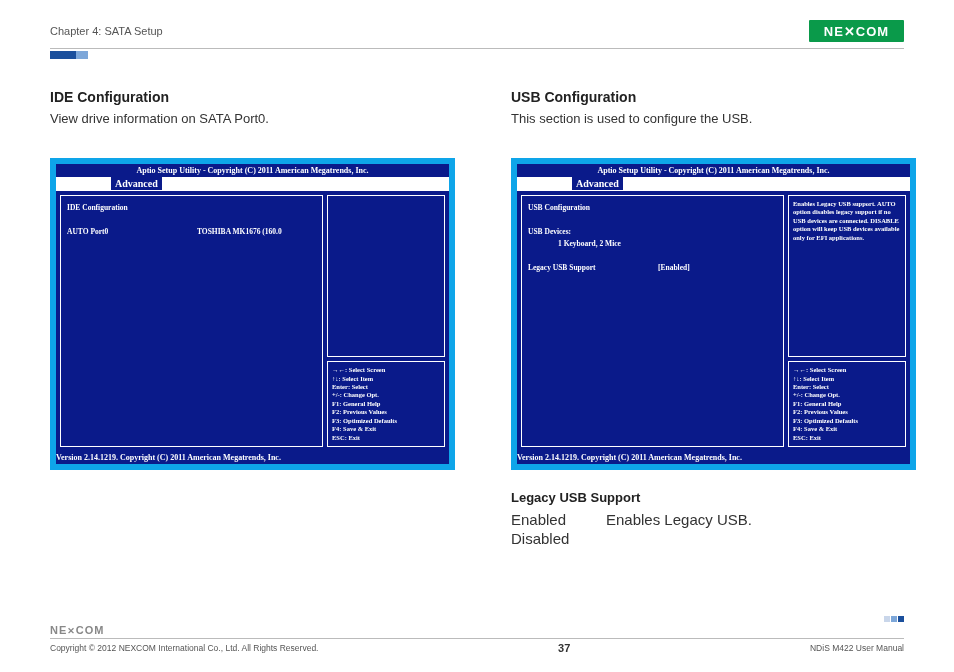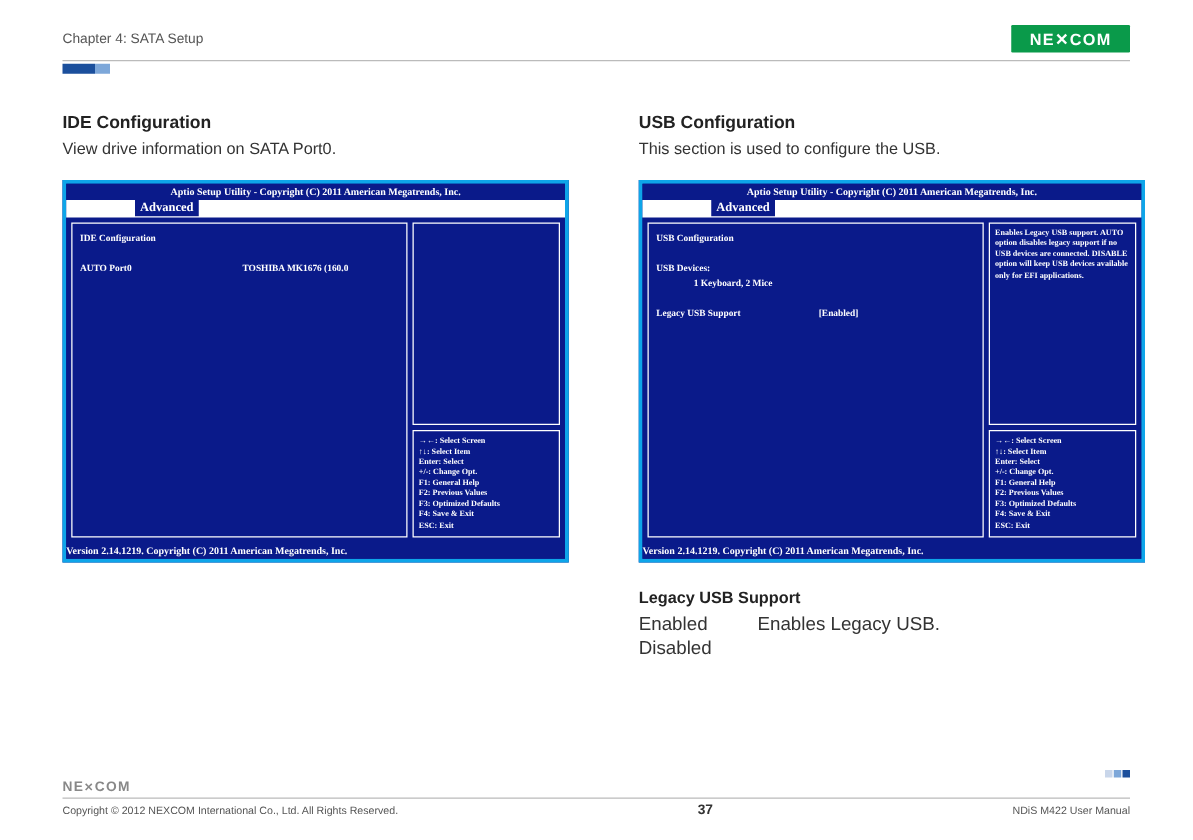--- a/index.html
+++ b/index.html
@@ -55,24 +55,24 @@
   .col { flex: 1; }
   .section-title {
     font-weight: bold;
     font-size: 14px;
     color: #222;
     margin-bottom: 6px;
   }
   .section-desc {
     font-size: 13px;
     color: #333;
-    margin-bottom: 18px;
+    margin-bottom: 32px;
   }
   .bios {
-    border: 3px solid #0ea5e9;
+    border: 6px solid #0ea5e9;
     background: #0a1a8a;
     font-family: "Times New Roman", serif;
     font-size: 8px;
     color: #fff;
     position: relative;
     width: 405px;
   }
   .bios-topbar {
     background: #0a1a8a;
     color: #fff;

